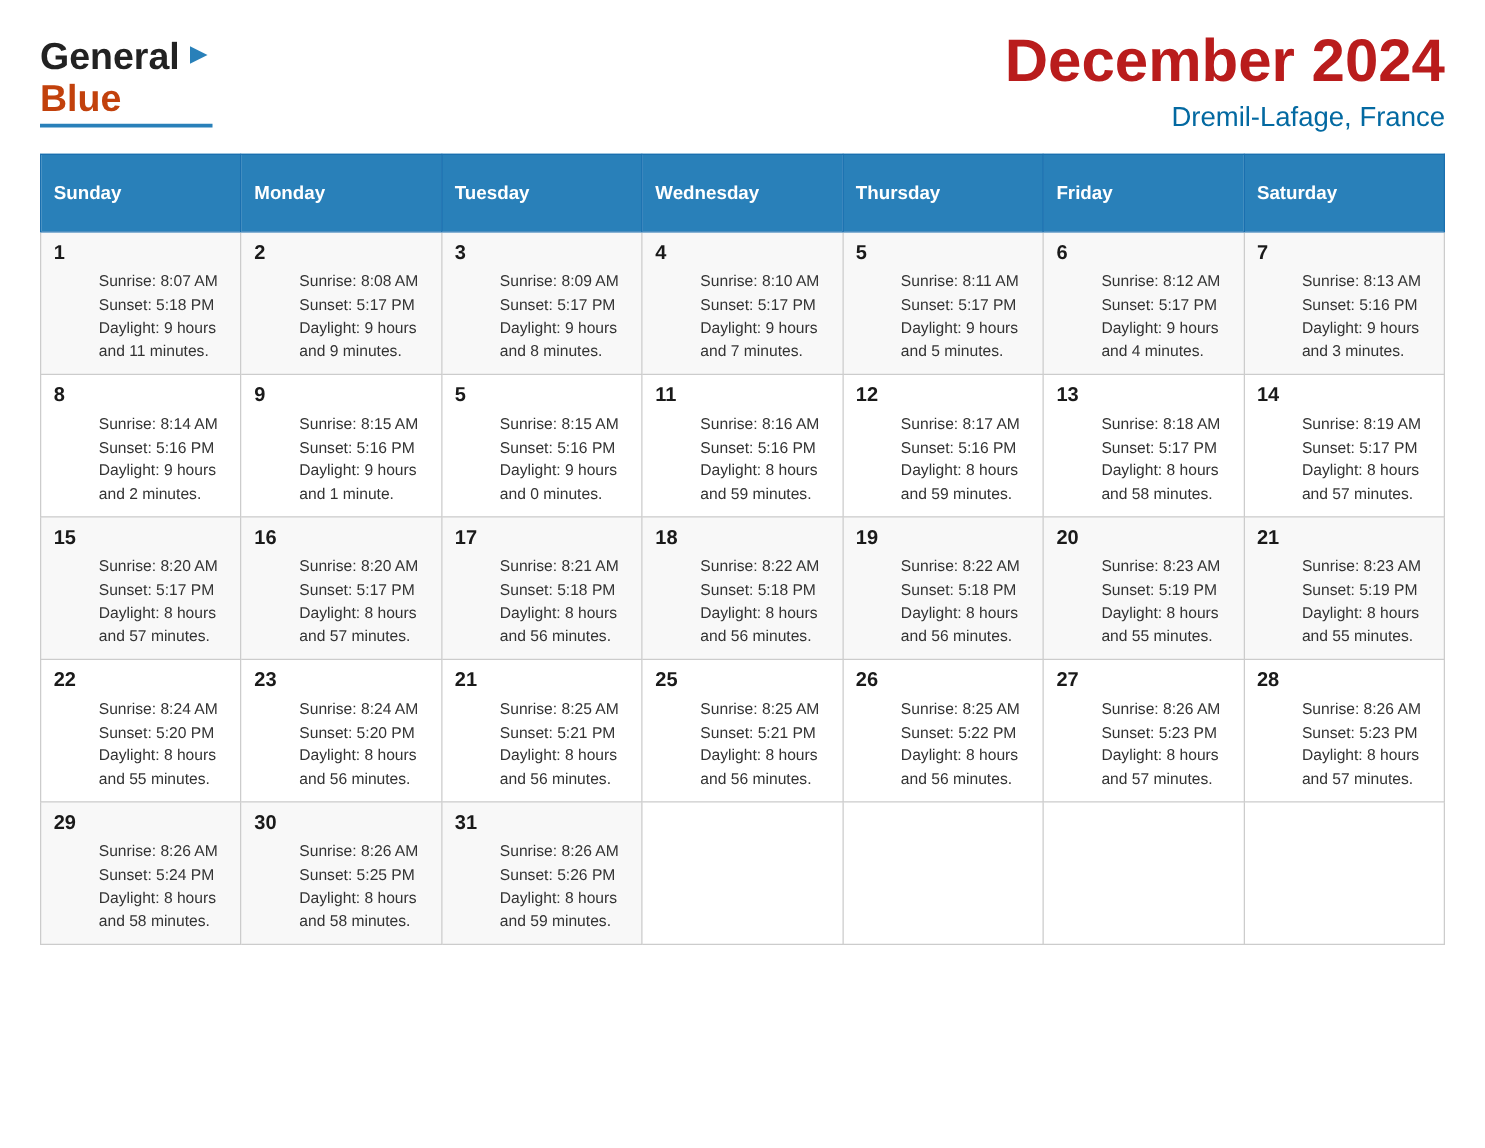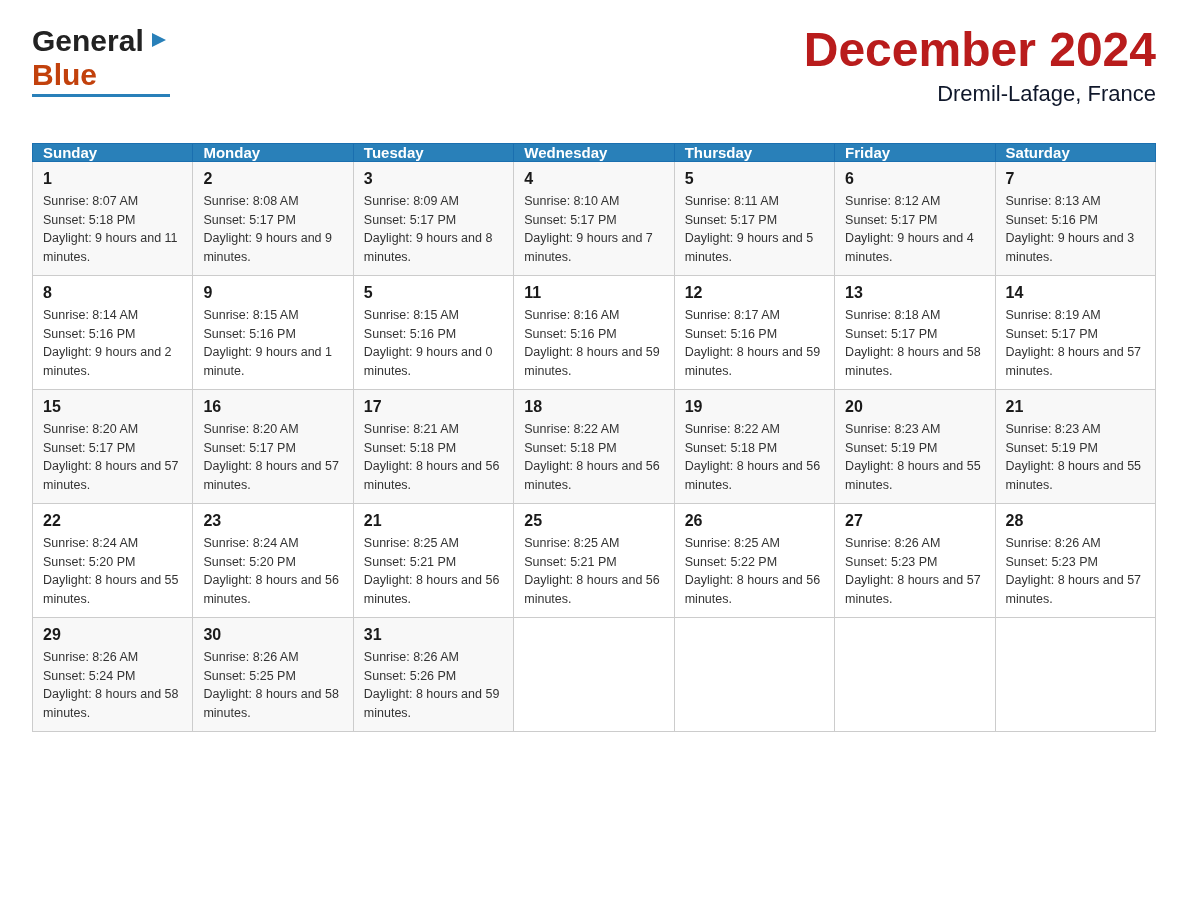--- a/index.html
+++ b/index.html
@@ -6,47 +6,47 @@
     body {
       font-family: Arial, sans-serif;
       background: #fff;
       padding: 24px 32px;
       width: 1188px;
       min-height: 918px;
     }
     .header {
       display: flex;
       justify-content: space-between;
-      align-items: flex-start;
-      margin-bottom: 36px;
+      align-items: center;
+      margin-bottom: 16px;
       gap: 23px;
     }
     .title-block {
       text-align: right;
     }
     .calendar-title {
       font-size: 48px;
       font-weight: bold;
       color: #b91c1c;
       line-height: 1.1;
     }
     .calendar-subtitle {
       font-size: 22px;
-      color: #0f172a;
+      color: #0369a1;
       margin-top: 4px;
     }
     table {
       width: 100%;
       border-collapse: collapse;
       font-size: 13px;
     }
     thead tr th {
       background: #2980b9;
       color: #fff;
-      padding: 0 10px;
+      padding: 22px 10px;
       text-align: left;
       font-size: 15px;
       font-weight: bold;
       border: 1px solid #1a6faf;
     }
     tbody tr td {
       border: 1px solid #ccc;
       padding: 8px 10px;
       vertical-align: top;
       width: 14.28%;
@@ -56,20 +56,21 @@
       font-size: 16px;
       font-weight: bold;
       color: #1a1a1a;
       display: block;
       margin-bottom: 4px;
     }
     .day-info {
       font-size: 12.5px;
       color: #333;
       line-height: 1.5;
+      margin-left: 36px;
     }
     tbody tr:nth-child(odd) td {
       background: #f8f8f8;
     }
     tbody tr:nth-child(even) td {
       background: #ffffff;
     }
     .empty-cell {
       background: #fff !important;
     }

